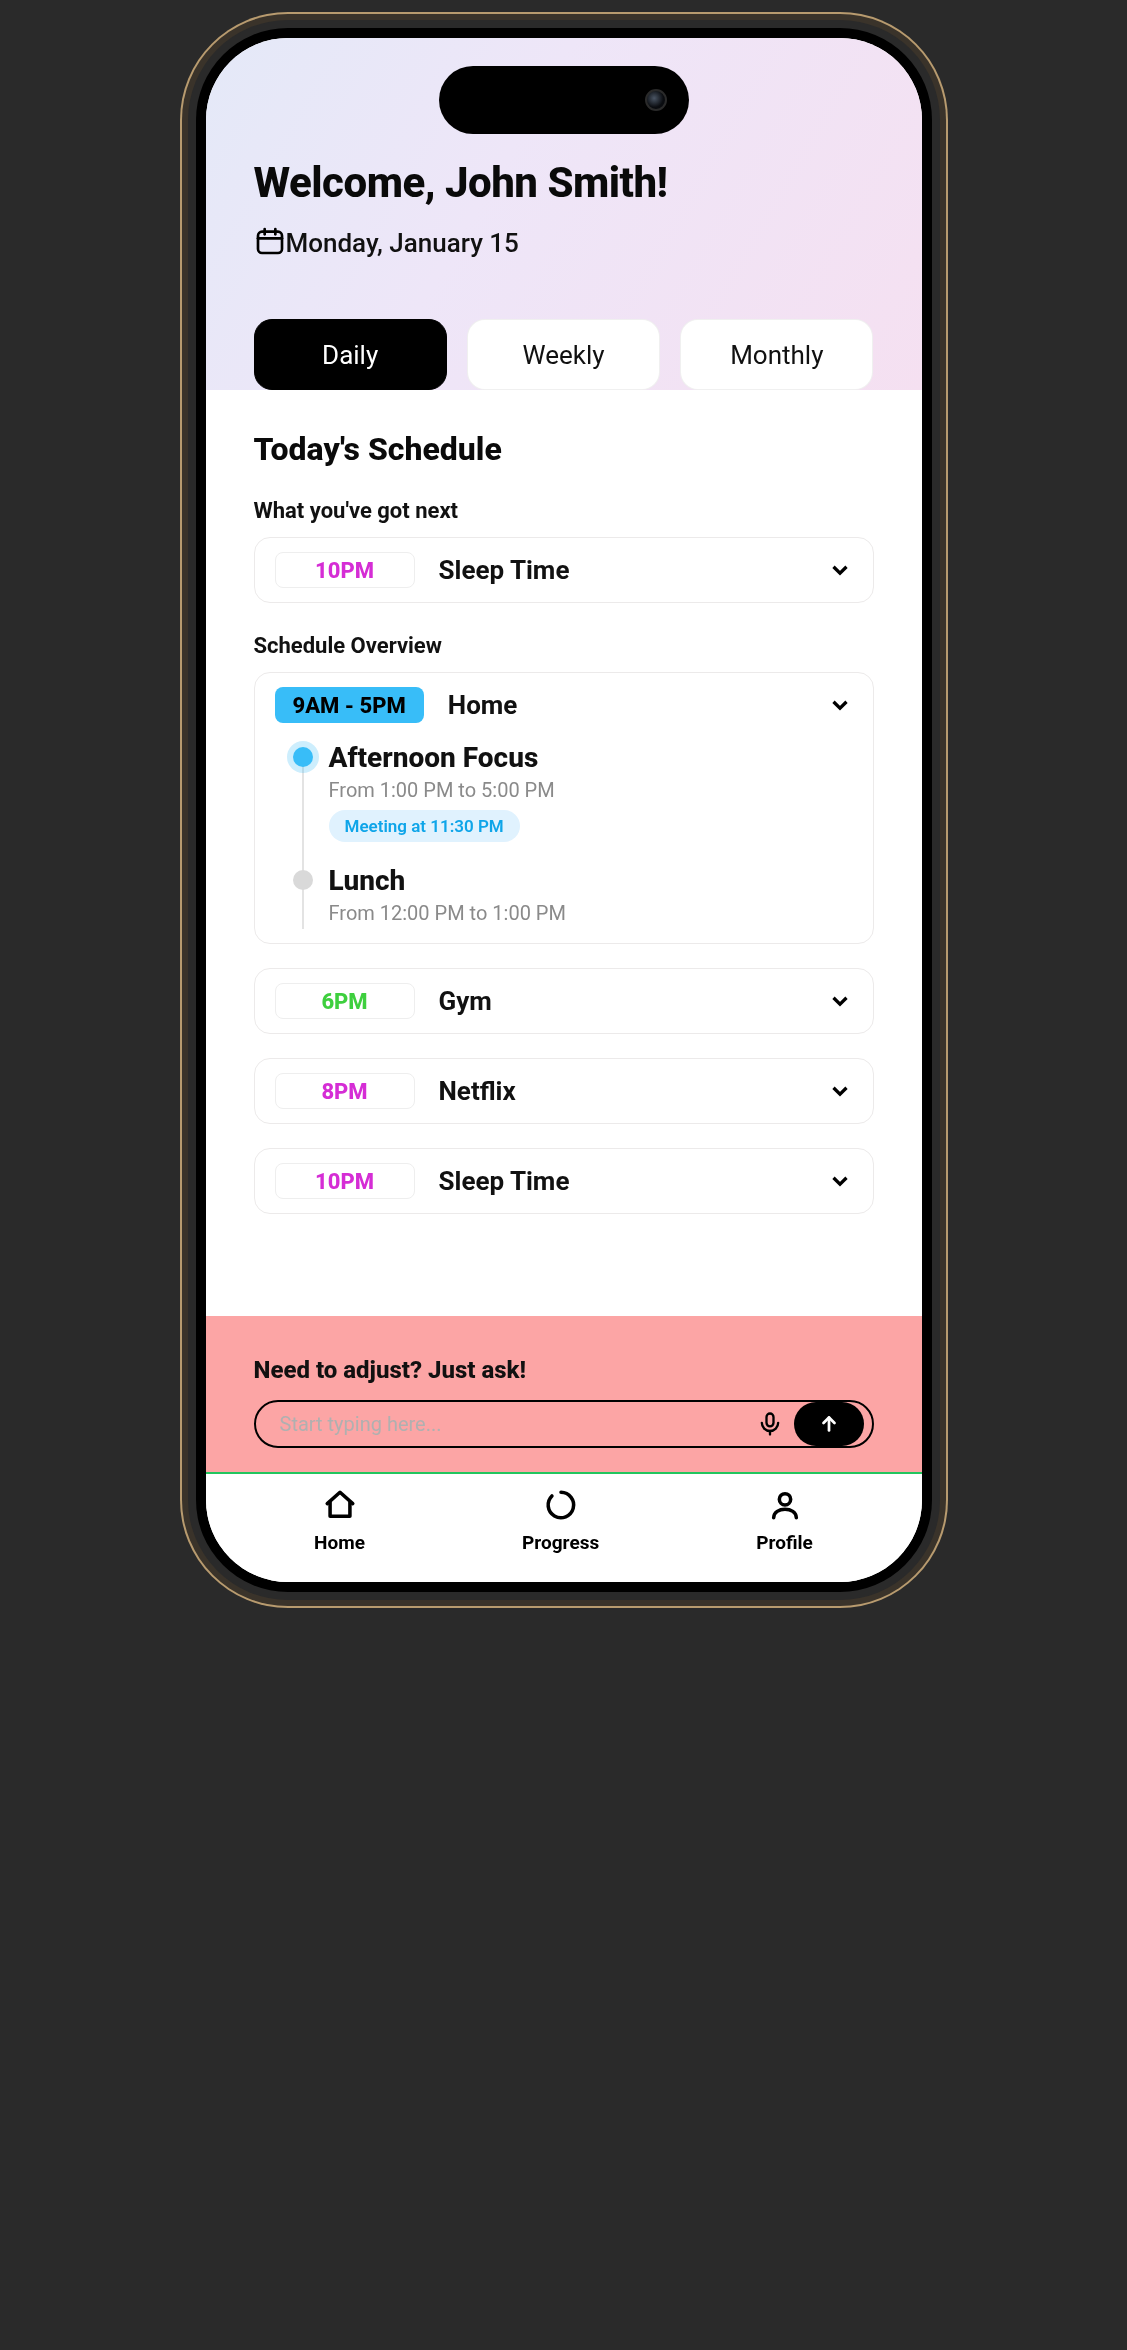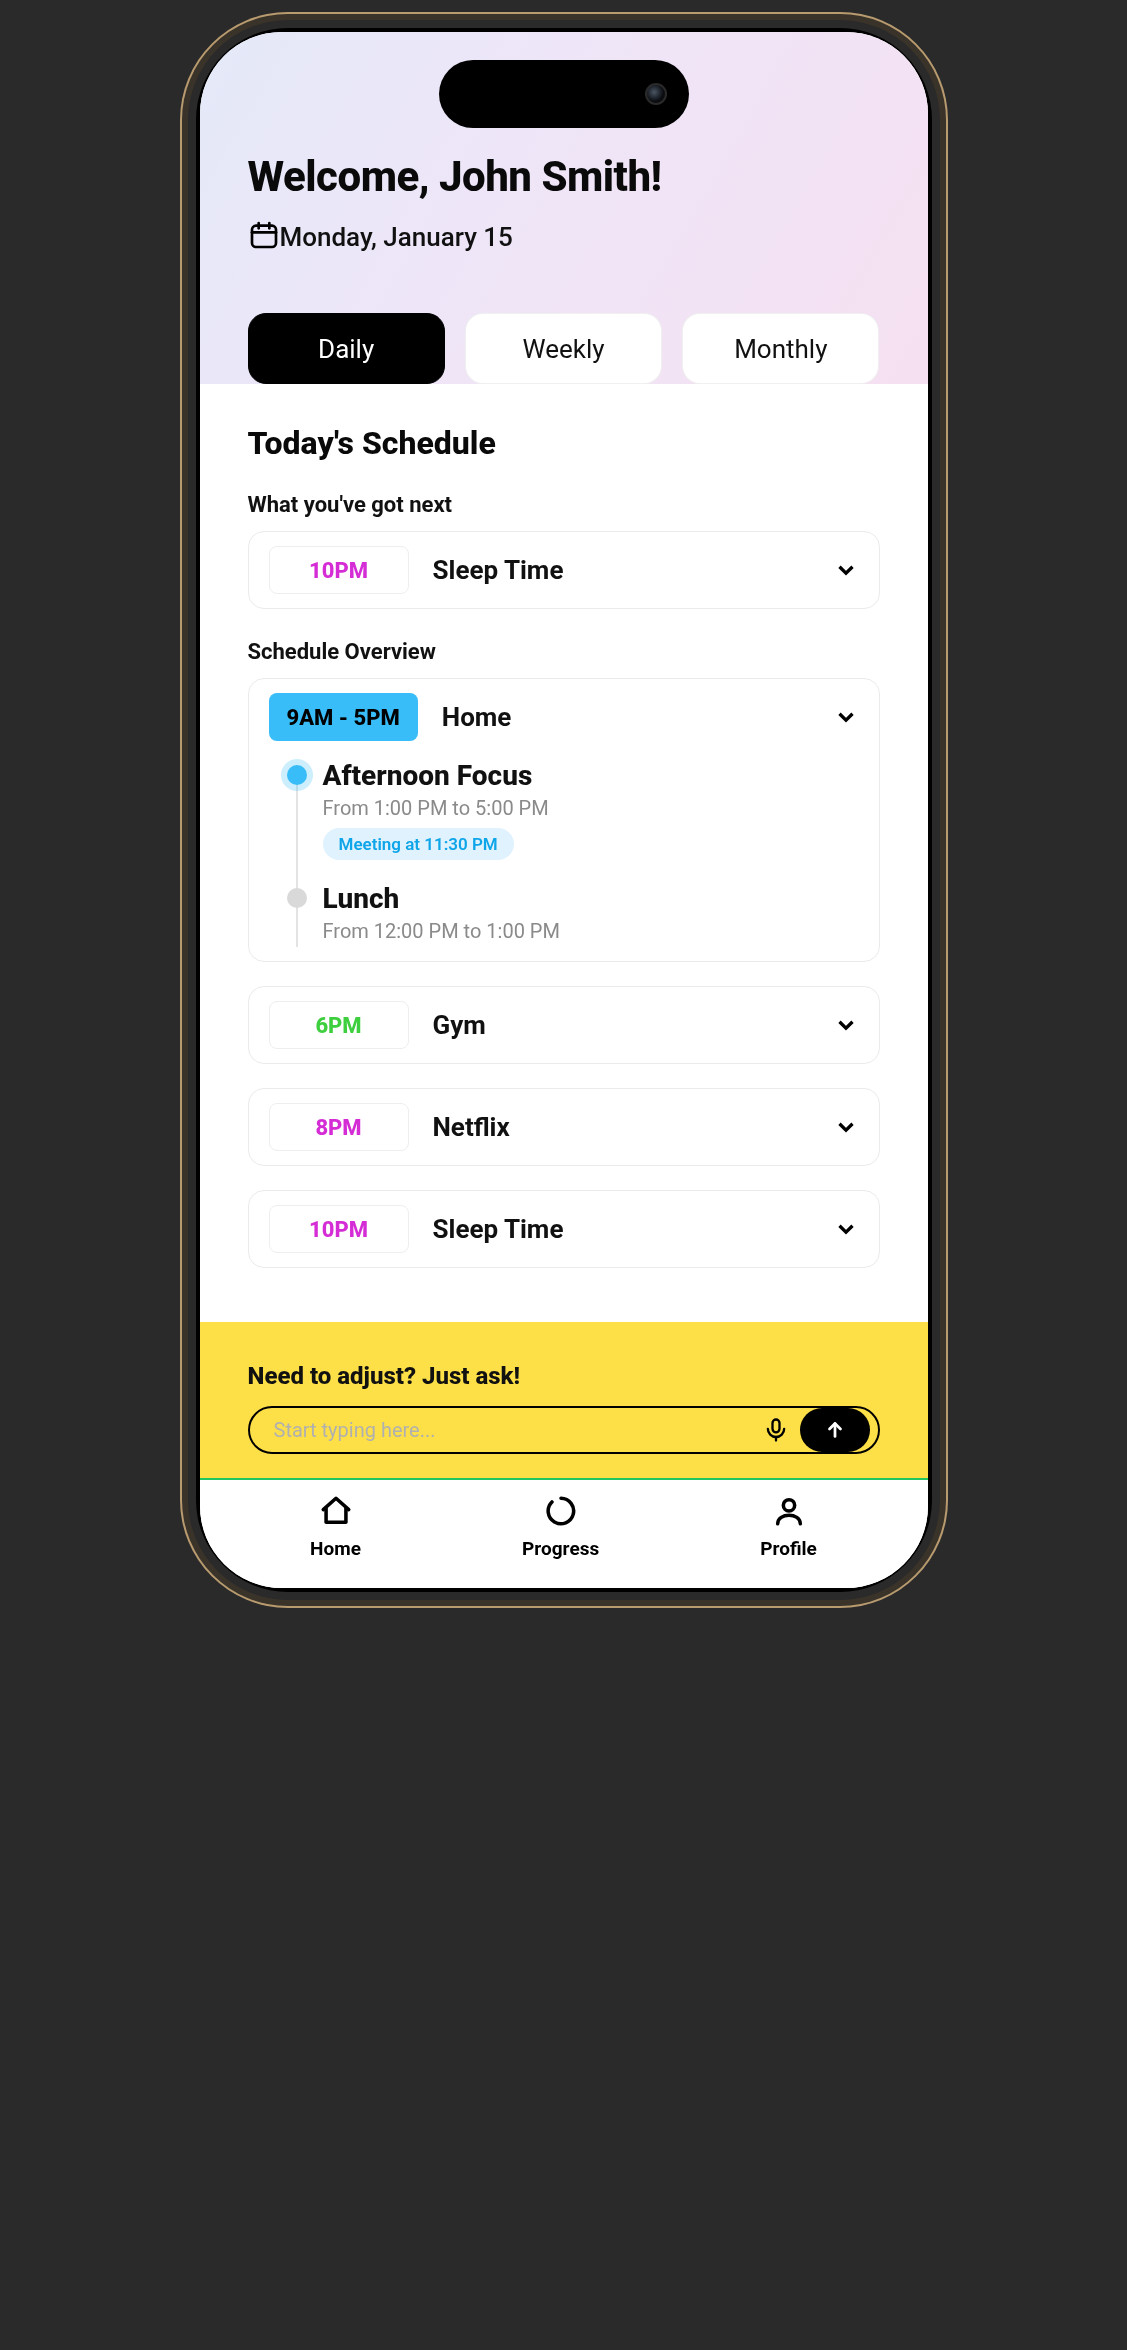--- a/index.html
+++ b/index.html
@@ -11,21 +11,21 @@
     width:752px; height:1580px;
     background:#2a2a2a;
     border-radius:100px;
     padding:8px;
     box-shadow:0 0 0 6px #3a332a, 0 0 0 8px #b89b6f;
   }
   .device-inner{
     width:100%; height:100%;
     background:#000;
     border-radius:92px;
-    padding:4px;
+    padding:10px;
   }
   .screen{
     position:relative;
     width:100%; height:100%;
     border-radius:82px;
     overflow:hidden;
     background:#fff;
     display:flex; flex-direction:column;
   }
   .notch{
@@ -70,21 +70,21 @@
   .sub{ font-size:22px; font-weight:700; color:#111; margin-top:30px; }
 
   .card{
     margin-top:14px;
     border:1px solid #eceaea;
     border-radius:16px;
     padding:14px 20px;
   }
   .card-head{ display:flex; align-items:center; gap:24px; cursor:pointer; }
   .time-pill{
-    min-width:140px; height:48px; padding:0 18px;
+    min-width:140px; height:36px; padding:0 18px;
     border-radius:8px;
     display:flex; align-items:center; justify-content:center;
     font-size:22px; font-weight:800;
     border:1px solid #eee;
     background:#fff;
   }
   .time-pill.blue{ background:#38bdf8; color:#000; border:none; }
   .time-pill.pink{ color:#d52dd5; }
   .time-pill.green{ color:#3ecf3e; }
   .card-title{ flex:1; font-size:26px; font-weight:700; color:#111; }
@@ -99,21 +99,21 @@
   .tl-title{ font-size:28px; font-weight:800; color:#111; }
   .tl-time{ font-size:20px; color:#8a8a8a; margin-top:4px; }
   .tl-badge{
     display:inline-block; margin-top:8px;
     background:#e0f2fe; color:#0ea5e9;
     font-size:17px; font-weight:600;
     padding:6px 16px; border-radius:20px;
   }
 
   
-  .ask-wrap{ padding:40px 48px 24px 48px; background:#fde047; }
+  .ask-wrap{ padding:40px 48px 24px 48px; background:#fca5a5; }
   .ask-title{ font-size:24px; font-weight:800; color:#111; margin-bottom:16px; }
   .ask-bar{
     height:48px; border:2px solid #000; border-radius:40px;
     display:flex; align-items:center; padding:0 8px 0 24px;
   }
   .ask-bar input{
     flex:1; border:none; outline:none; font-size:20px; color:#333;
     background:transparent;
   }
   .ask-bar input::placeholder{ color:#b0b0b0; }

